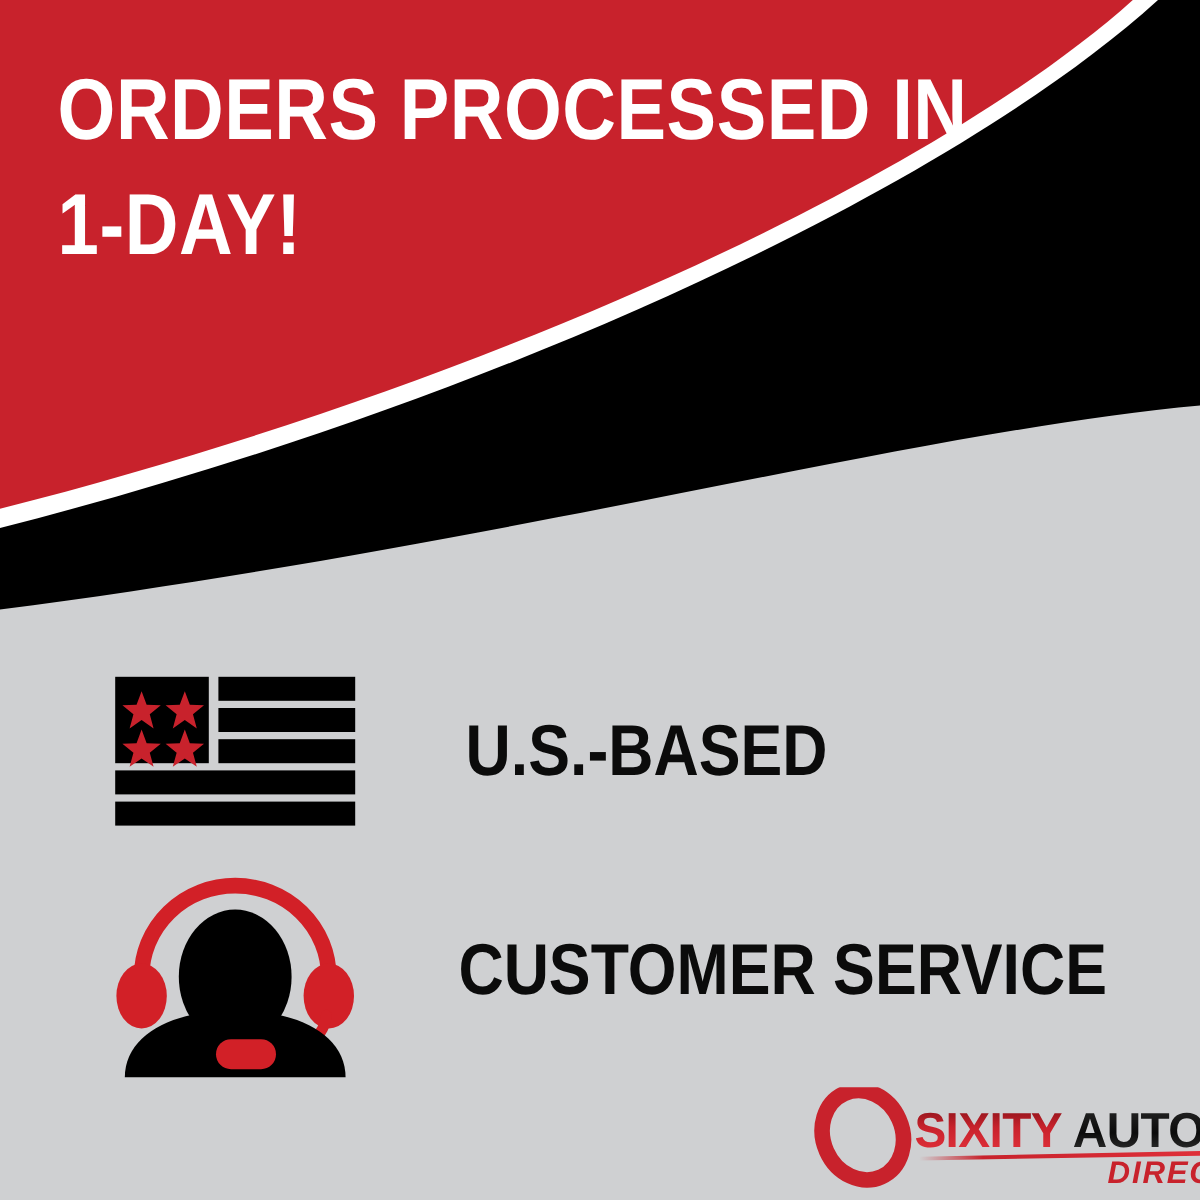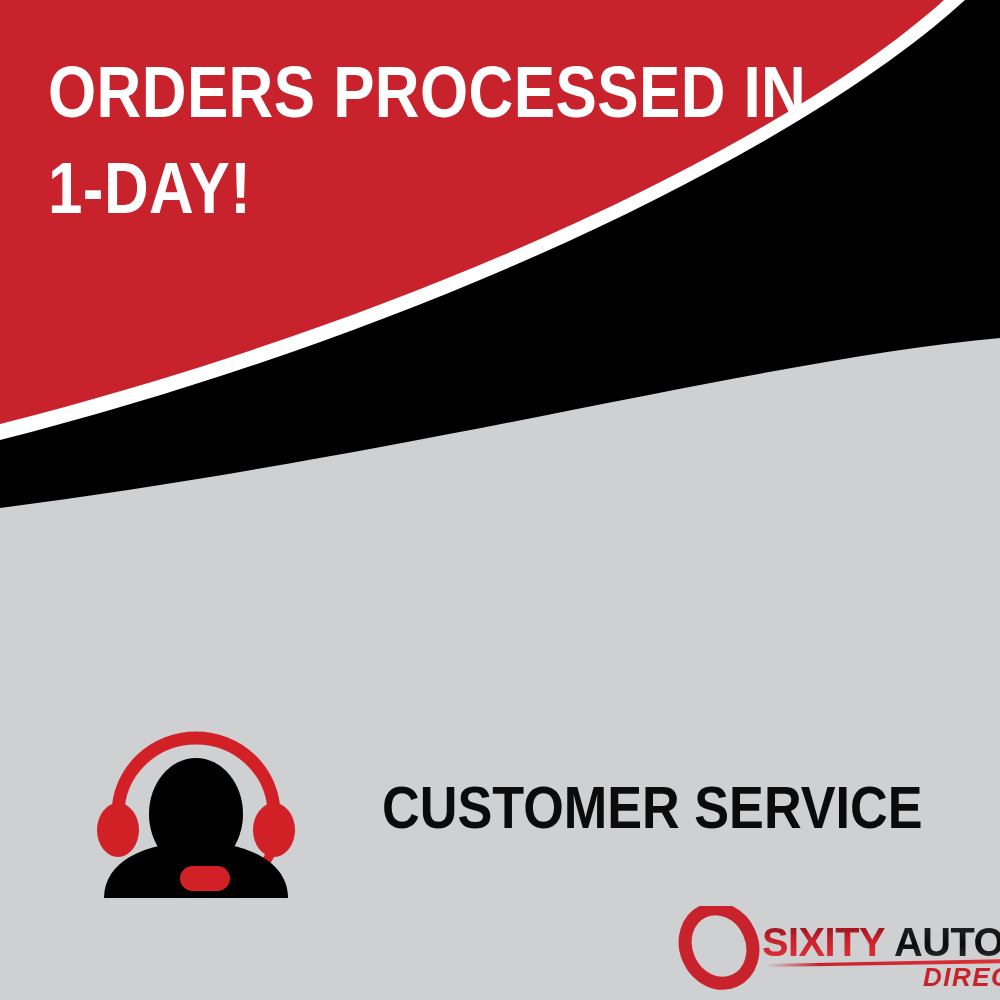--- a/index.html
+++ b/index.html
@@ -102,20 +102,48 @@
     <path d="M0 0 L965 0 C800 150 430 330 0 440 Z" fill="#ffffff"></path>
 
     <path d="M0 0 L944 0 C786 142 424 316 0 424 Z" fill="#c8222c"></path>
   </svg>
 
   <div class="headline">
     <span class="hl-line">ORDERS PROCESSED IN</span>
     <span class="hl-line">1-DAY!</span>
   </div>
 
+  <div class="feature-row" id="row-us">
+
+    <span class="feature-icon" id="flag-icon-wrap">
+      <svg width="216" height="140" viewBox="0 0 216 140">
+
+        <rect x="8" y="8" width="78" height="72" fill="#000000"></rect>
+        <g fill="#c8222c">
+          <path d="M30 20 L34.2 31.3 L46 31.8 L36.8 39.2 L40 51 L30 44 L20 51 L23.2 39.2 L14 31.8 L25.8 31.3 Z"></path>
+          <path d="M66 20 L70.2 31.3 L82 31.8 L72.8 39.2 L76 51 L66 44 L56 51 L59.2 39.2 L50 31.8 L61.8 31.3 Z"></path>
+          <path d="M30 52 L34.2 63.3 L46 63.8 L36.8 71.2 L40 83 L30 76 L20 83 L23.2 71.2 L14 63.8 L25.8 63.3 Z"></path>
+          <path d="M66 52 L70.2 63.3 L82 63.8 L72.8 71.2 L76 83 L66 76 L56 83 L59.2 71.2 L50 63.8 L61.8 63.3 Z"></path>
+        </g>
+
+        <g fill="#000000">
+          <rect x="94" y="8" width="114" height="20"></rect>
+          <rect x="94" y="34" width="114" height="20"></rect>
+          <rect x="94" y="60" width="114" height="20"></rect>
+        </g>
+
+        <g fill="#000000">
+          <rect x="8" y="86" width="200" height="20"></rect>
+          <rect x="8" y="112" width="200" height="20"></rect>
+        </g>
+      </svg>
+    </span>
+
+    <span class="feature-label">U.S.-BASED</span>
+  </div>
 
   <div class="feature-row" id="row-service">
 
     <span class="feature-icon" id="headset-icon-wrap">
       <svg width="216" height="180" viewBox="0 0 216 180">
 
         <path d="M30 96 A78 76 0 0 1 186 96" fill="none" stroke="#d22027" stroke-width="13" stroke-linecap="round"></path>
 
         <ellipse cx="30" cy="112" rx="21" ry="27" fill="#d22027"></ellipse>
         <ellipse cx="186" cy="112" rx="21" ry="27" fill="#d22027"></ellipse>

